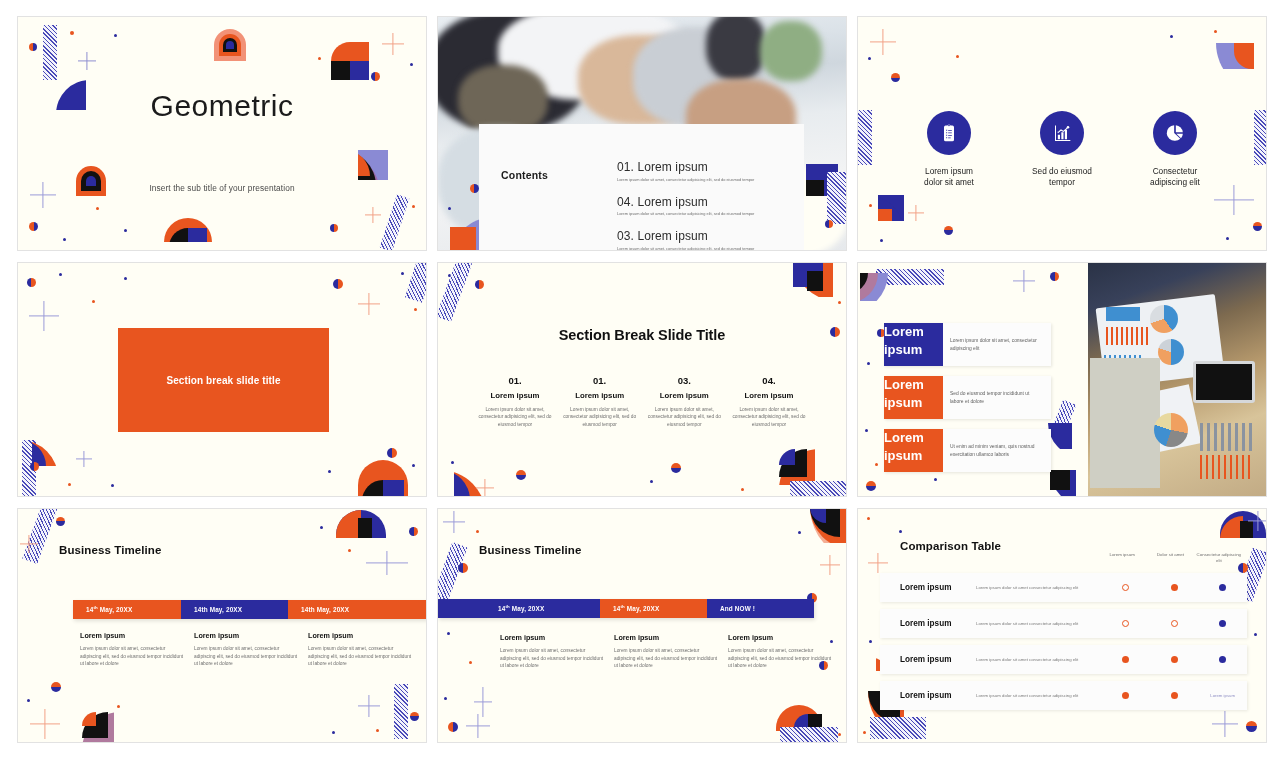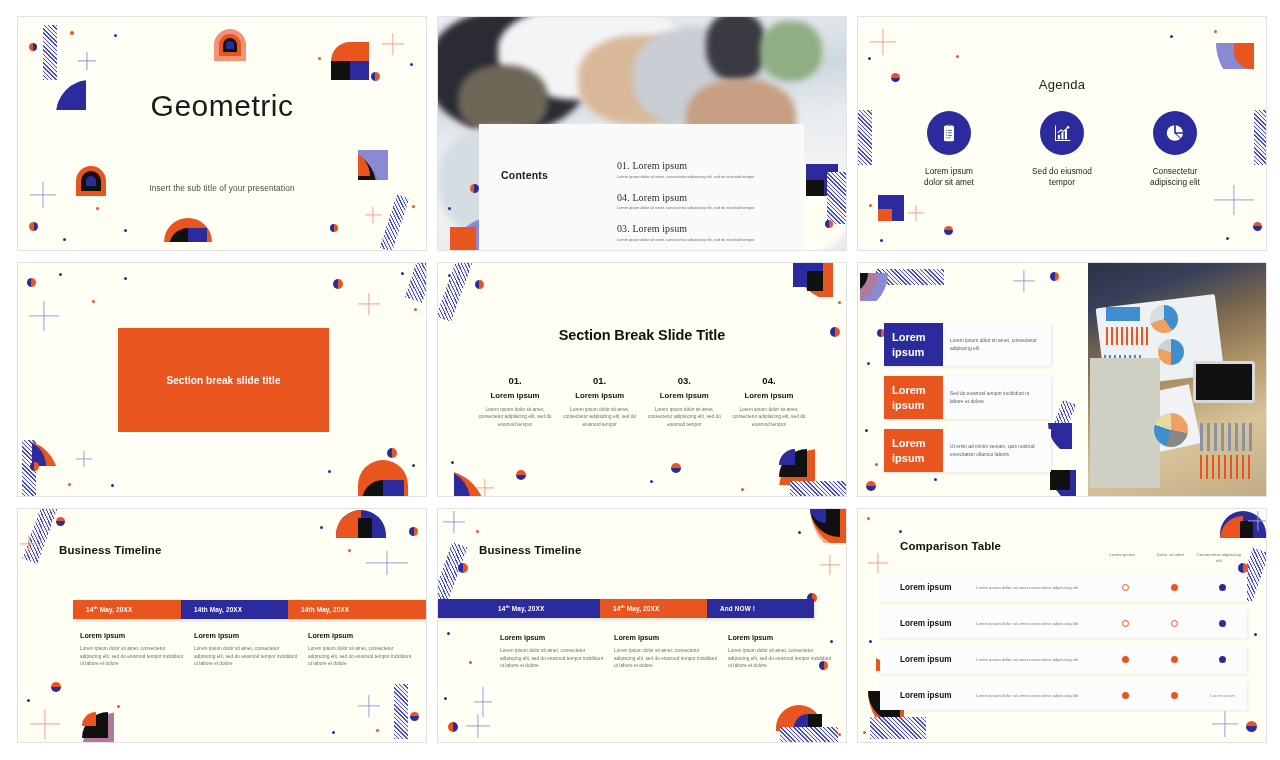--- a/index.html
+++ b/index.html
@@ -96,21 +96,21 @@
   .s2-panel {
     position: absolute; left: 41px; top: 107px; width: 325px; height: 128px;
     background: #fafafa;
   }
   .s2-head {
     position: absolute; left: 22px; top: 45px;
     font-size: 10.5px; font-weight: 700; color: #1b1b1b; letter-spacing: .2px;
   }
   .s2-list { position: absolute; left: 138px; top: 36px; width: 175px; }
   .s2-item { margin-bottom: 13px; }
-  .s2-item h4 { font-size: 10px; font-weight: 400; color: #2c2c2c; letter-spacing: .1px; font-family: Liberation Serif, serif; }
+  .s2-item h4 { font-size: 12px; font-weight: 400; color: #2c2c2c; letter-spacing: .1px; }
   .s2-item p { font-size: 3.9px; color: #6d6d6d; margin-top: 2.5px; letter-spacing: 0; }
 
   
   .s3-title {
     position: absolute; left: 0; right: 0; top: 60px;
     text-align: center; font-size: 13px; font-weight: 400; color: #222; letter-spacing: .3px;
   }
   .s3-cols {
     position: absolute; left: 45px; right: 45px; top: 94px;
     display: flex; justify-content: space-between;
@@ -160,22 +160,22 @@
     position: absolute; left: 24px; top: 30px;
     font-size: 11px; font-weight: 700; color: #fffef5; letter-spacing: .2px;
   }
   .s6-rows { position: absolute; left: 26px; top: 60px; width: 167px; }
   .s6-row {
     display: flex; height: 43px; margin-bottom: 10px;
     background: #fcfcfc; box-shadow: 1px 1px 3px rgba(0,0,0,.10);
   }
   .s6-tag {
     width: 59px; flex: 0 0 59px;
-    display: flex; align-items: center; padding-left: 8px;
-    color: #fff; font-size: 11px; font-weight: 700; line-height: 1.35;
+    display: flex; align-items: flex-start; padding-left: 0;
+    color: #fff; font-size: 13px; font-weight: 700; line-height: 1.35;
   }
   .s6-body {
     flex: 1; display: flex; align-items: center; padding: 0 7px;
     font-size: 4.9px; color: #5f5f5f; line-height: 1.55;
   }
 
   
   .tl-title {
     position: absolute; left: 41px; top: 35px;
     font-size: 11.5px; font-weight: 700; color: #111; letter-spacing: .1px;
@@ -342,21 +342,20 @@
       <span style="position:absolute;left:-12px;top:0;width:38px;height:38px;border-radius:0 38px 0 0;background:#2b2b9e;"></span>
       <span style="position:absolute;left:0;top:14px;width:14px;height:14px;background:#e8551f;"></span>
     </div>
     <div class="plus" style="left:50px;top:188px;width:16px;height:16px;color:#f2a287;"></div>
     <div class="dot" style="left:11px;top:187px;width:3.4px;height:3.4px;background:#e8551f;"></div>
     <div class="dot" style="left:22px;top:222px;width:3px;height:3px;background:#2b2b9e;"></div>
     <div class="splitdot v" style="left:86px;top:209px;width:9px;height:9px;"></div>
     <div class="splitdot v" style="left:395px;top:205px;width:9px;height:9px;"></div>
     <div class="dot" style="left:368px;top:220px;width:3px;height:3px;background:#2b2b9e;"></div>
 
-    <div class="s3-title">Agenda</div>
     <div class="s3-cols">
       <div class="s3-col">
         <div class="s3-circle">
           <svg viewBox="0 0 24 24">
               <path d="M16 3h-2.2a2 2 0 0 0-3.6 0H8a2 2 0 0 0-2 2v15a2 2 0 0 0 2 2h8a2 2 0 0 0 2-2V5a2 2 0 0 0-2-2zm-4-1a1 1 0 1 1 0 2 1 1 0 0 1 0-2zM8.6 8.2h1.2v1.2H8.6V8.2zm0 3h1.2v1.2H8.6v-1.2zm0 3h1.2v1.2H8.6v-1.2zm0 3h1.2v1.2H8.6v-1.2zM11 8.3h4.4v1H11v-1zm0 3h4.4v1H11v-1zm0 3h4.4v1H11v-1zm0 3h3v1h-3v-1z"></path>
             </svg>
         </div>
         <div class="s3-lab">
           <div>Lorem ipsum</div>
           <div>dolor sit amet</div>

